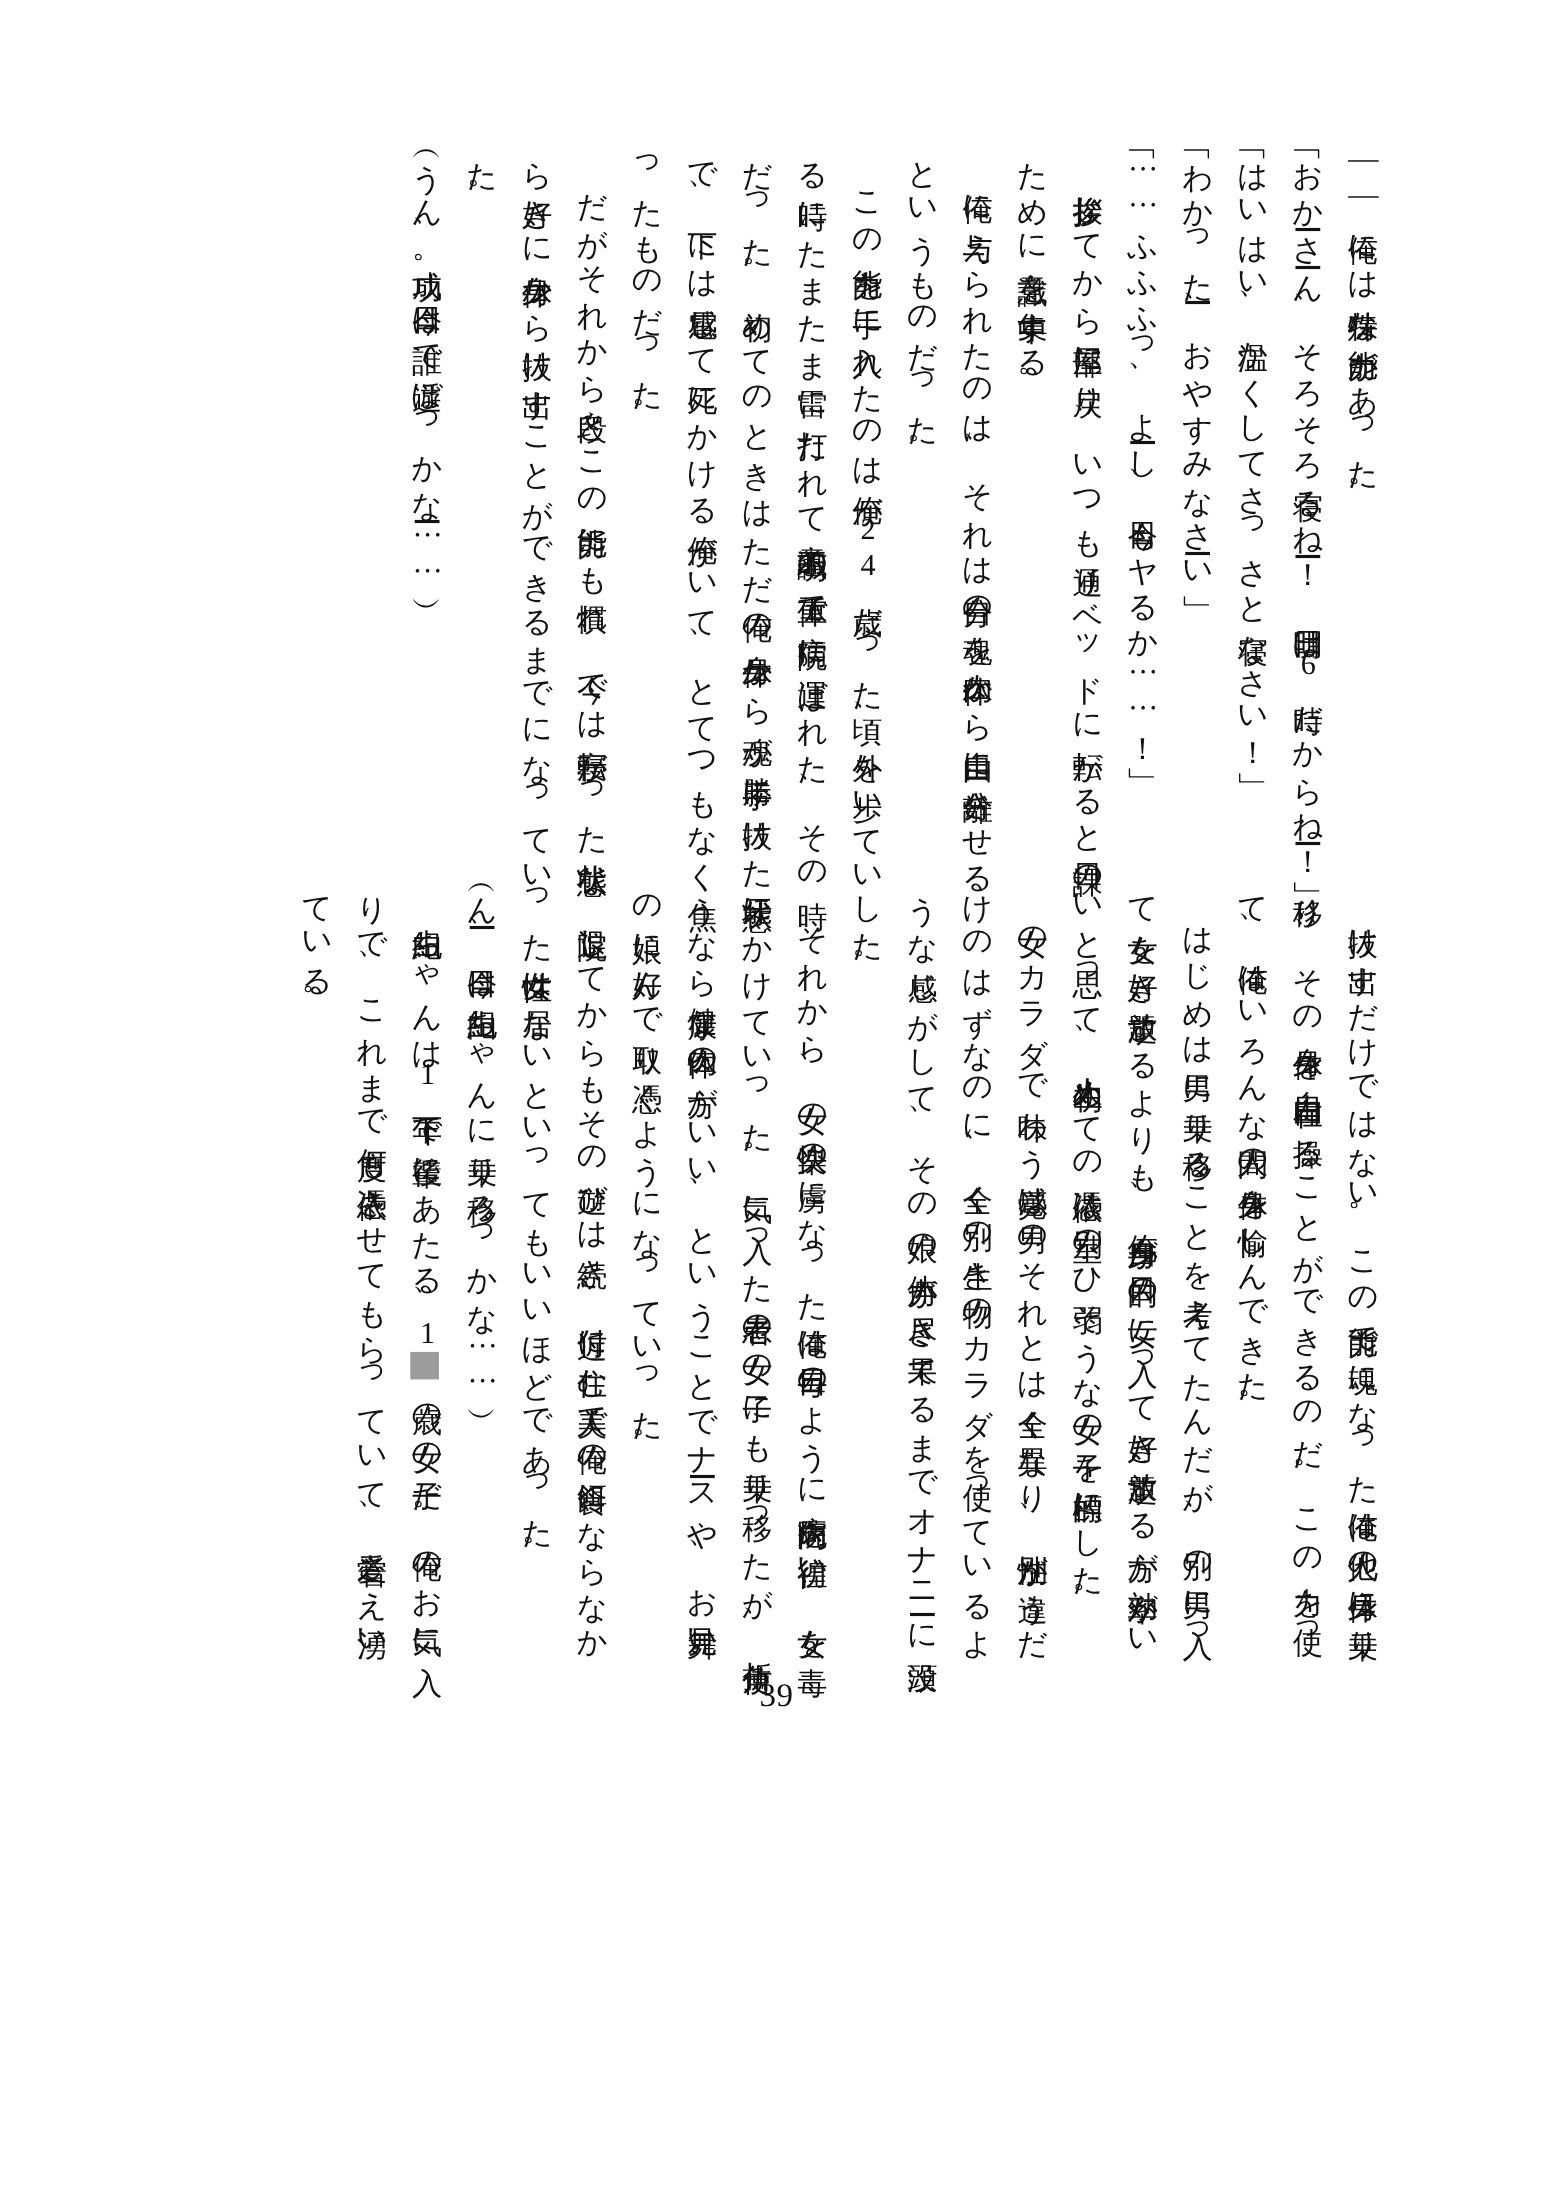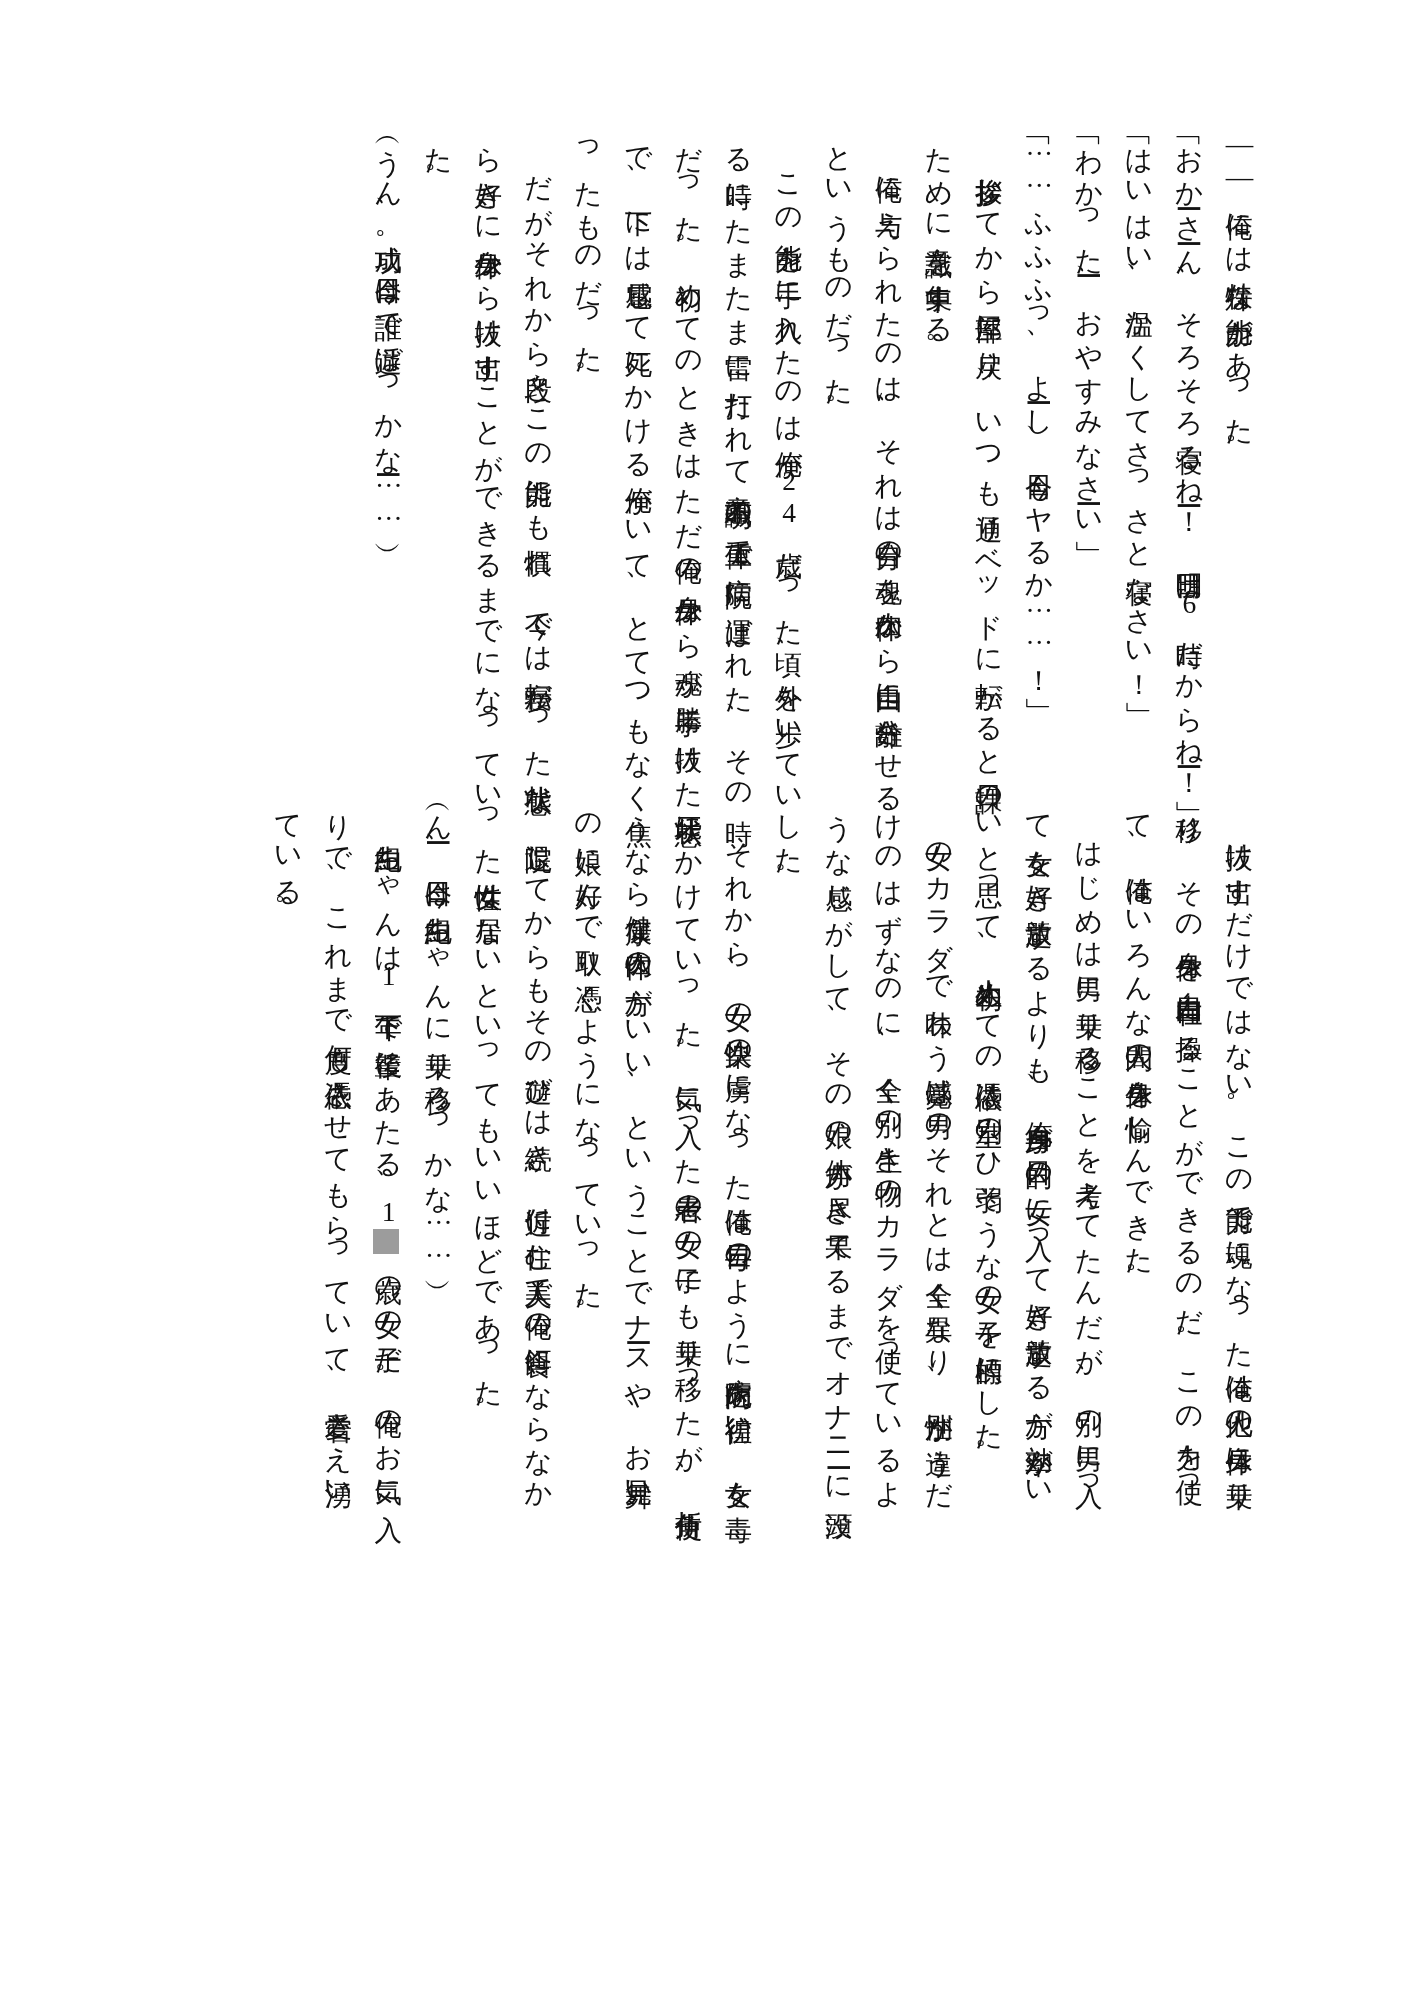--- a/index.html
+++ b/index.html
@@ -103,14 +103,15 @@
   <div class="vblock" id="block-lower">
     <p>抜け出すだけではない。この能力で魂になった俺は他人の身体に乗り移り、その身体を自由自在に操ることができるのだ。この力を使って、俺はいろんな人間の身体を愉しんできた。</p>
     <p>はじめは男に乗り移ることを考えてたんだが、別の男に入って女を好き放題するよりも、俺自身が目的の女に入って好き放題する方が効率がいいと思って、人生初めての憑依は別室のひ弱そうな女の子を標的にした。</p>
     <p>女のカラダで味わう感覚は男のそれとは全く異なり、性別が違うだけのはずなのに、全く別の生き物のカラダを使っているような感じがして、その娘の体力が尽き果てるまでオナニーに没頭した。</p>
     <p>それから、女の快楽の虜になった俺は毎日のように病院内を彷徨い、女を毒牙にかけていった。気に入った患者の女の子にも乗り移ったが、折角使うなら健康な肉体の方がいい、ということでナースや、お見舞いの娘に好んで取り憑くようになっていった。</p>
     <p>退院してからもその遊びは続き、付近に住む美人で俺の餌食にならなかった女性は居ないといってもいいほどであった。</p>
     <p class="noindent">（んー、今日は由紀ちゃんに乗り移ろっかな……）</p>
     <p>由紀ちゃんは1年下で後輩にあたる、1<span class="redact"></span>歳の女の子だ。俺のお気に入りで、これまで何度も憑依させてもらっていて、愛着さえ湧いている。</p>
   </div>
 
+  <div id="page-number">39</div>
 
 </div>
 
 </body></html>

